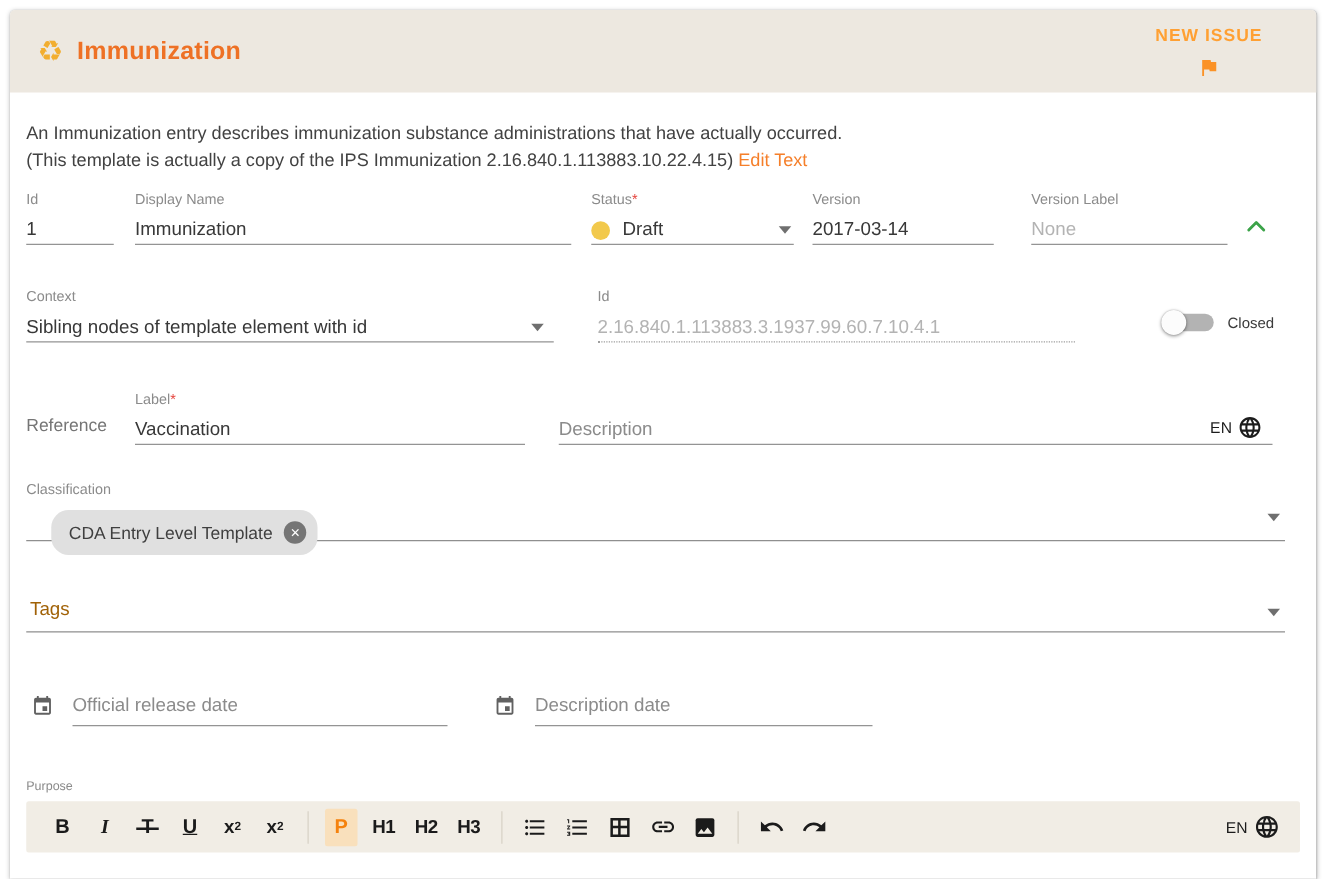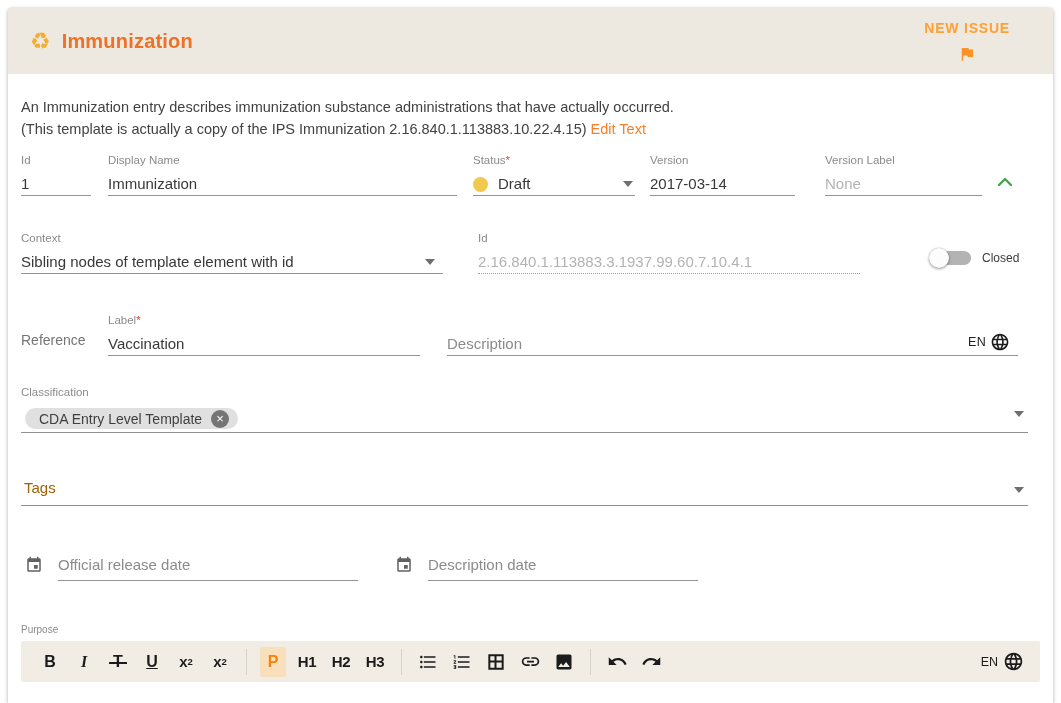--- a/index.html
+++ b/index.html
@@ -61,21 +61,21 @@
   
   .ref-text { position:absolute; left:13px; top:324px; font-size:14px; color:#757575; }
   .lang-badge { position:absolute; right:8px; bottom:4px; display:flex; align-items:center; gap:4px; cursor:pointer; }
   .lang-badge span { font-size:12.5px; color:#1C1C1C; letter-spacing:.3px; }
   .lang-badge svg { fill:#1C1C1C; }
   
   .select-row { position:absolute; left:13px; width:1007px; border-bottom:1px solid #8F8F8F; }
   .cls-row { top:377px; height:48px; }
   .tags-row { top:455px; height:43px; }
   .chip {
-    position:absolute; left:4px; top:23px; height:21px; border-radius:14px;
+    position:absolute; left:20px; top:23px; height:36px; border-radius:14px;
     background:#E0E0E0; display:flex; align-items:center; padding:0 9px 0 14px;
     font-size:14px; color:#3F3F3F;
   }
   .chip-x {
     width:18px; height:18px; border-radius:50%; background:#757575; color:#fff;
     display:flex; align-items:center; justify-content:center;
     font-size:13px; line-height:18px; margin-left:9px; cursor:pointer;
   }
   .row-arrow { position:absolute; right:4px; cursor:pointer; }
   .tags-ph { position:absolute; left:3px; bottom:9px; font-size:15px; color:#a16207; }

